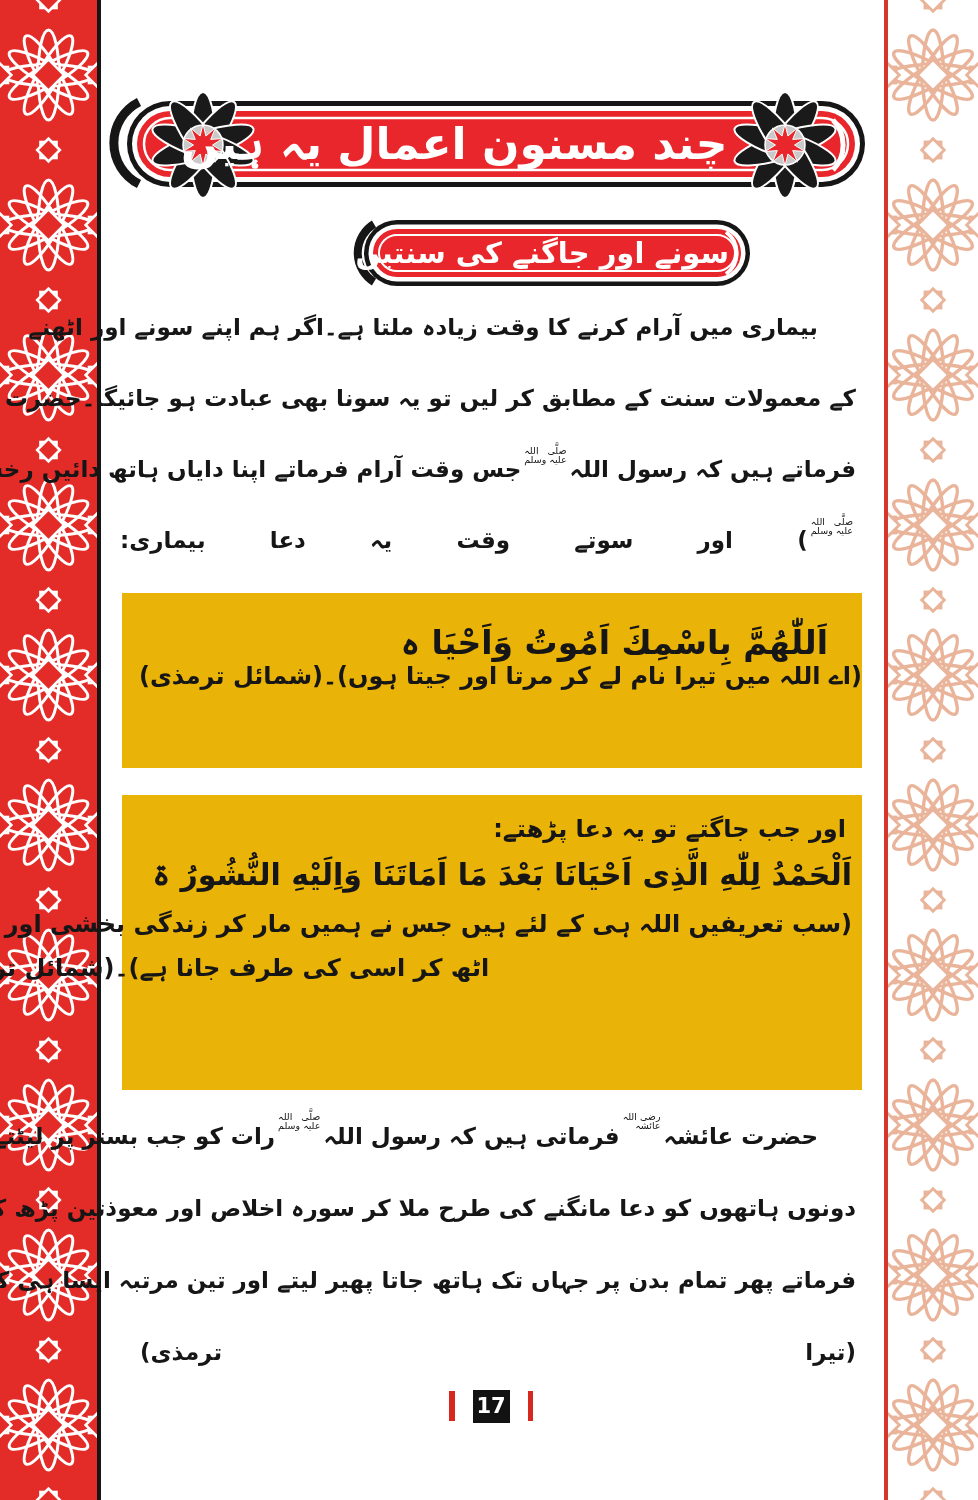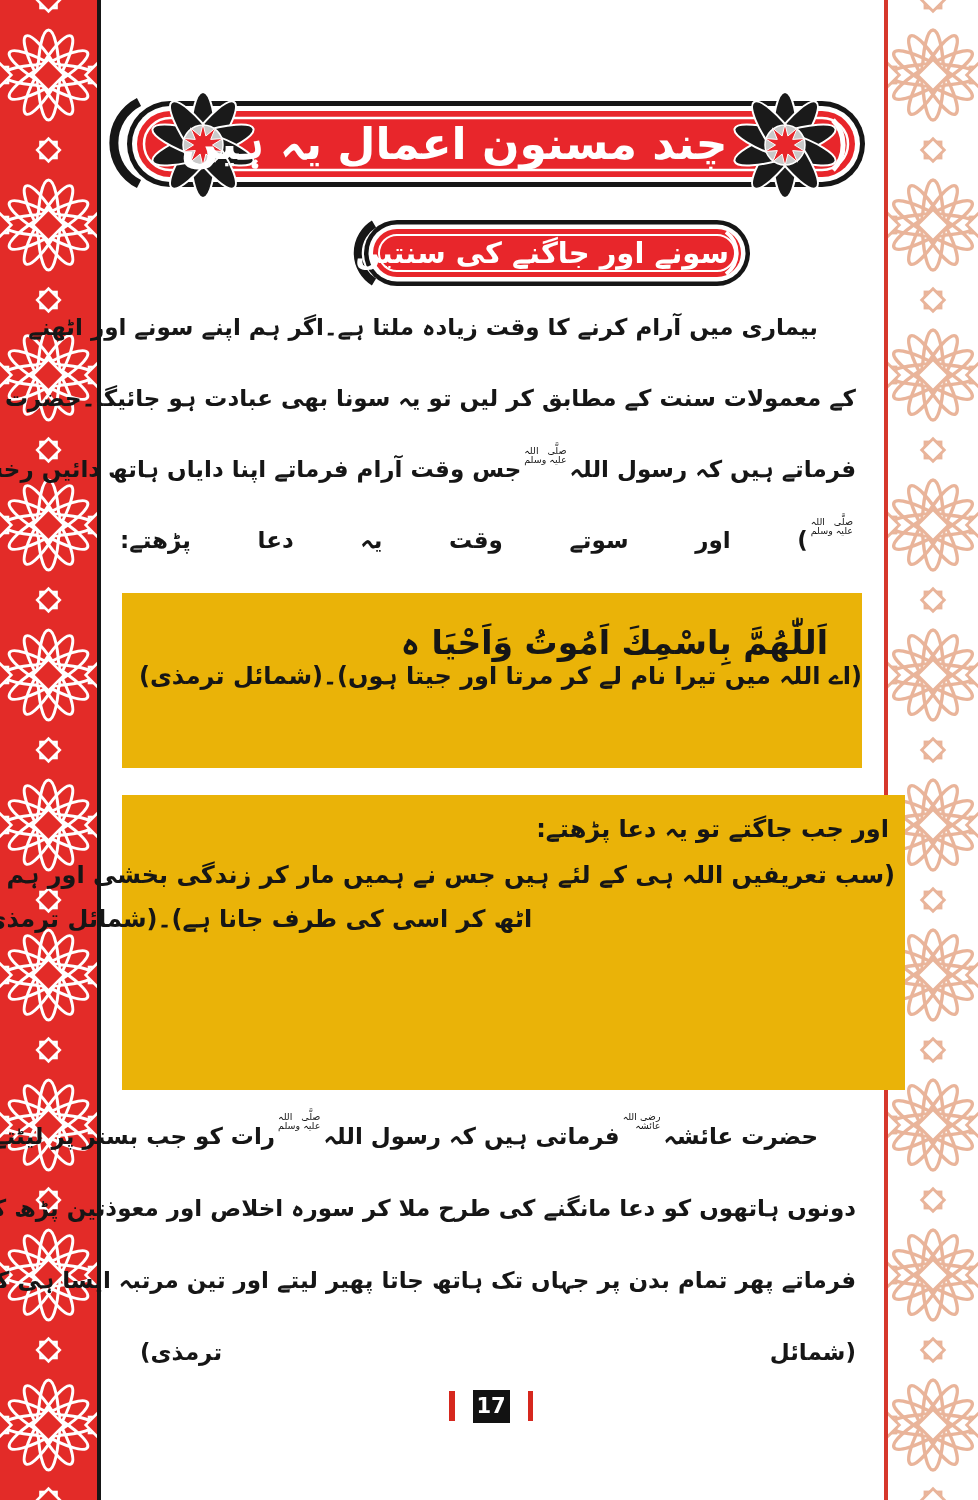--- a/index.html
+++ b/index.html
@@ -32,21 +32,21 @@
   .lastline{text-align:left;text-align-last:left;padding-left:20px;}
 
   
   .hon{display:inline-block;vertical-align:top;margin:12px 3px 0 3px;font-size:9.5px;line-height:9px;
        font-weight:400;text-align:center;}
   .hon div{white-space:nowrap;}
 
   
   .duabox{background:#eab308;direction:rtl;}
   .box1{left:122px;top:593px;width:740px;height:175px;}
-  .box2{left:122px;top:795px;width:740px;height:295px;padding-left:43px;}
+  .box2{left:122px;top:795px;width:740px;height:295px;}
   .dua-arabic{font-weight:bold;text-align:right;white-space:nowrap;}
   .box1 .dua-arabic{padding:30px 34px 0 0;font-size:33px;}
   .box1 .dua-trans{font-size:24px;font-weight:700;text-align:right;}
   .box2 .dua-intro{padding:20px 16px 0 0;font-size:24px;font-weight:700;text-align:right;}
   .box2 .dua-arabic{padding:14px 10px 0 0;font-size:30px;}
   .box2 .dua-trans1{margin-top:18px;padding:0 10px;font-size:24px;font-weight:700;
                     text-align:justify;text-align-last:justify;white-space:nowrap;}
   .box2 .dua-trans2{margin-top:16px;width:48%;margin-right:auto;margin-left:12px;
                     font-size:24px;font-weight:700;text-align:center;white-space:nowrap;}
 
@@ -179,47 +179,48 @@
     <div class="bline indent">
       <span>بیماری میں آرام کرنے کا وقت زیادہ ملتا ہے۔اگر ہم اپنے سونے اور اٹھنے</span>
     </div>
     <div class="bline">
       <span>کے معمولات سنت کے مطابق کر لیں تو یہ سونا بھی عبادت ہو جائیگا۔حضرت براء</span>
     </div>
     <div class="bline">
       <span>فرماتے ہیں کہ رسول اللہ</span><span class="hon"><div>صلَّی اللہ</div><div>علیہ وسلم</div></span><span>جس وقت آرام فرماتے اپنا دایاں ہاتھ دائیں رخسار</span>
     </div>
     <div class="bline">
-      <span class="hon"><div>صلَّی اللہ</div><div>علیہ وسلم</div></span><span>) اور سوتے وقت یہ دعا پڑھتے:</span>
+      <span class="hon"><div>صلَّی اللہ</div><div>علیہ وسلم</div></span><span>) اور سوتے وقت یہ دعا بیماری:</span>
     </div>
   </div>
 
   <div class="abs duabox box1">
     <div class="dua-arabic">اَللّٰهُمَّ بِاسْمِكَ اَمُوتُ وَاَحْيَا ہ</div>
     <div class="dua-trans">(اے اللہ میں تیرا نام لے کر مرتا اور جیتا ہوں)۔(شمائل ترمذی)</div>
   </div>
 
   <div class="abs duabox box2">
     <div class="dua-intro">اور جب جاگتے تو یہ دعا پڑھتے:</div>
+    <div class="dua-arabic">اَلْحَمْدُ لِلّٰهِ الَّذِی اَحْيَانَا بَعْدَ مَا اَمَاتَنَا وَاِلَيْهِ النُّشُورُ ۃ</div>
     <div class="dua-trans1">(سب تعریفیں اللہ ہی کے لئے ہیں جس نے ہمیں مار کر زندگی بخشی اور ہم کو</div>
     <div class="dua-trans2">اٹھ کر اسی کی طرف جانا ہے)۔(شمائل ترمذی)</div>
   </div>
 
   <div class="abs para para2">
     <div class="bline indent">
       <span>حضرت عائشہ</span><span class="hon"><div>رضی اللہ</div><div>عائشہ</div></span><span>فرماتی ہیں کہ رسول اللہ</span><span class="hon"><div>صلَّی اللہ</div><div>علیہ وسلم</div></span><span>رات کو جب بستر پر لیٹتے تو</span>
     </div>
     <div class="bline">
       <span>دونوں ہاتھوں کو دعا مانگنے کی طرح ملا کر سورہ اخلاص اور معوذتین پڑھ کر ان پر دم</span>
     </div>
     <div class="bline">
       <span>فرماتے پھر تمام بدن پر جہاں تک ہاتھ جاتا پھیر لیتے اور تین مرتبہ ایسا ہی کرتے ۔</span>
     </div>
     <div class="bline lastline">
-      <span>(شمائل ترمذی)</span>
+      <span>(تیرا ترمذی)</span>
     </div>
   </div>
 
   <div class="abs pageno">
     <div class="bar"></div>
     <div class="num">17</div>
     <div class="bar"></div>
   </div>
 
 </div>

